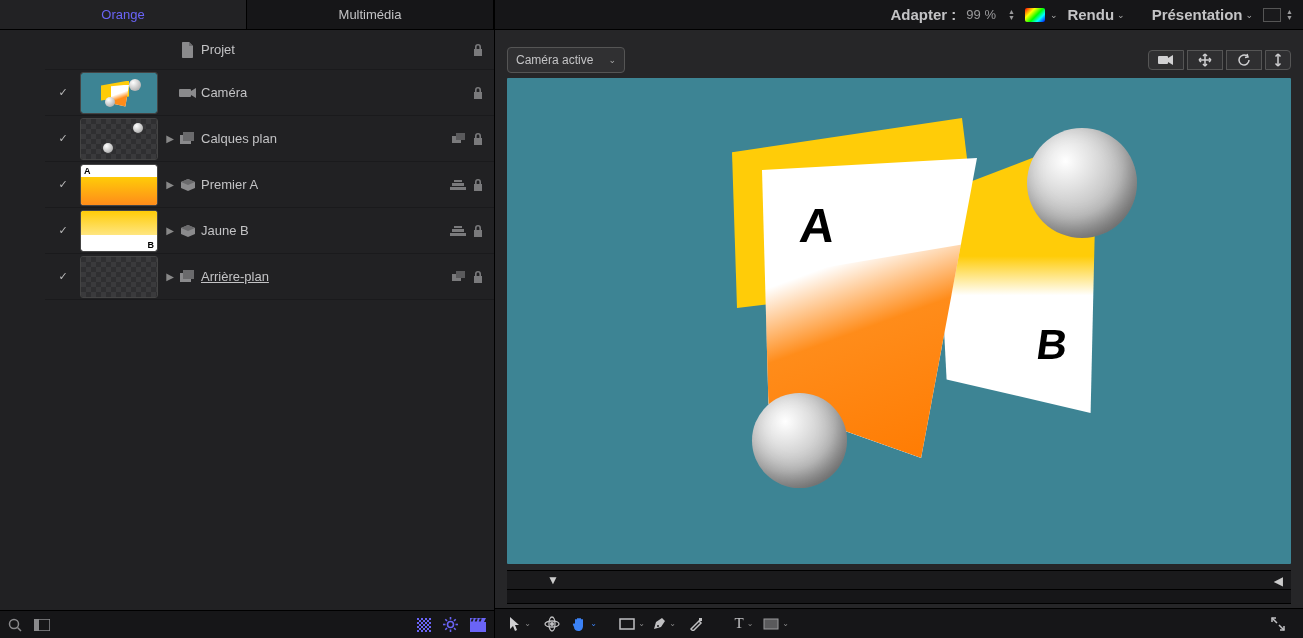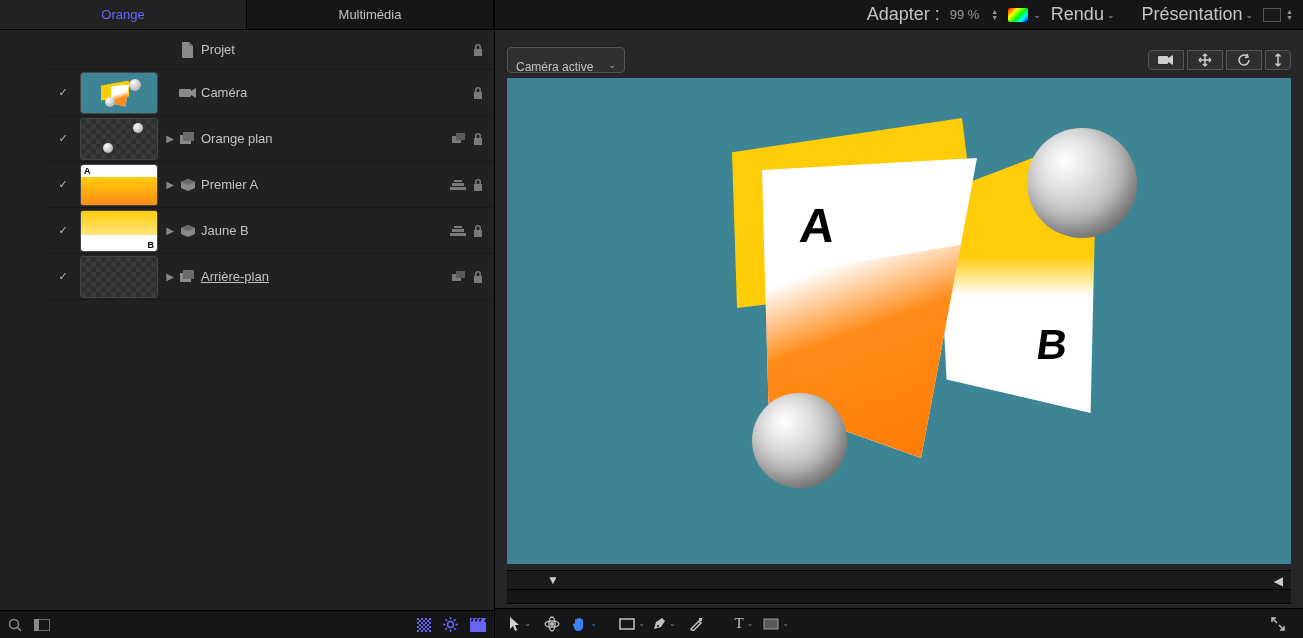--- a/index.html
+++ b/index.html
@@ -153,21 +153,21 @@
   .top-bar {
     height: 30px;
     background: var(--bg-darker);
     border-bottom: 1px solid var(--divider);
     display: flex;
     align-items: center;
     justify-content: flex-end;
     gap: 10px;
     padding: 0 10px;
   }
-  .top-bar .label { color: var(--text-light); font-size: 18px; }
+  .top-bar .label { color: var(--text-light); font-size: 15px; font-weight: bold; }
   .stepper {
     display: inline-flex; flex-direction: column;
     font-size: 7px; line-height: 6px;
     color: #9a9a9c;
     margin-left: 2px;
   }
   .color-swatch {
     width: 20px; height: 14px;
     border-radius: 2px;
     background: linear-gradient(135deg,#ff0000 0%,#ffff00 30%,#00ff00 55%,#00ffff 75%,#0000ff 100%);
@@ -187,20 +187,21 @@
     position: relative;
   }
   .viewer-header {
     display: flex;
     align-items: center;
     justify-content: space-between;
     height: 36px;
   }
   .camera-menu {
     display: inline-flex;
+    align-items: center;
     height: 24px;
     background: #303032;
     border: 1px solid #555;
     border-radius: 4px;
     padding: 12px 8px;
     font-size: 12px;
     color: var(--text-light);
     gap: 12px;
   }
   .ctrl-cluster { display: flex; gap: 4px; }
@@ -399,21 +400,21 @@
       </div>
       <div class="disclosure-cell">
           <span>▶</span>
         </div>
       <div class="type-icon-cell">
         <svg width="16" height="14" viewBox="0 0 16 14">
             <rect x="0" y="3" width="11" height="9" fill="#8a8a8c"></rect>
             <rect x="3" y="0" width="11" height="9" fill="#6a6a6c"></rect>
           </svg>
       </div>
-      <div class="layer-name-cell">Orange plan</div>
+      <div class="layer-name-cell">Calques plan</div>
       <div class="row-flags">
         <svg width="14" height="12" viewBox="0 0 14 12">
             <rect x="0" y="3" width="9" height="7" fill="#7a7a7c"></rect>
             <rect x="4" y="0" width="9" height="7" fill="#5a5a5c"></rect>
           </svg>
         <svg width="12" height="14" viewBox="0 0 12 14">
             <path fill="#7a7a7c" d="M3 6V4a3 3 0 016 0v2h1v7H2V6h1zm1.6 0h2.8V4a1.4 1.4 0 00-2.8 0v2z"></path>
           </svg>
       </div>
     </div>

